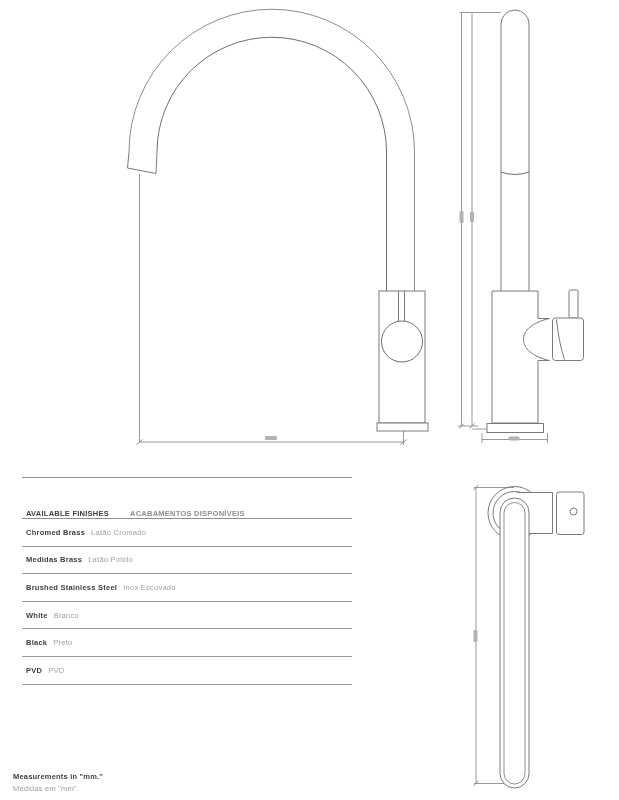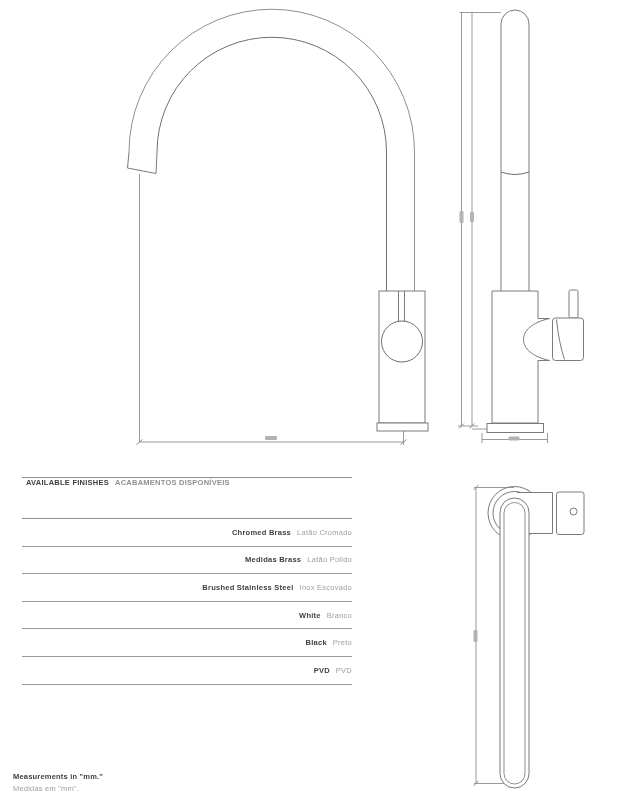--- a/index.html
+++ b/index.html
@@ -9,25 +9,25 @@
   }
   .drawing{position:absolute;}
   svg{display:block;}
 
   
   .finishes{
     position:absolute;left:22px;top:477px;width:330px;
   }
   .finishes .hdr{
     border-top:1px solid #8f8f8f;border-bottom:1px solid #8f8f8f;
-    height:42px;display:flex;align-items:flex-start;padding-left:4px;box-sizing:border-box;
+    height:42px;display:flex;align-items:flex-end;padding-left:4px;box-sizing:border-box;gap:15px;
   }
   .finishes .row{
     border-bottom:1px solid #9b9b9b;
-    height:27.6px;display:flex;align-items:center;padding-left:4px;box-sizing:border-box;justify-content:flex-end;
+    height:27.6px;display:flex;align-items:center;padding-left:4px;box-sizing:border-box;
   }
   .lbl-b{
     font-size:7.5px;font-weight:bold;color:#404040;letter-spacing:.25px;white-space:pre;
   }
   .lbl-s{
     font-size:7.5px;font-weight:normal;color:#9e9e9e;letter-spacing:.25px;margin-left:6px;white-space:pre;
   }
   
   .note{position:absolute;left:13px;top:772px;}
   .note .n1{font-size:7.5px;font-weight:bold;color:#3f3f3f;letter-spacing:.2px;}

